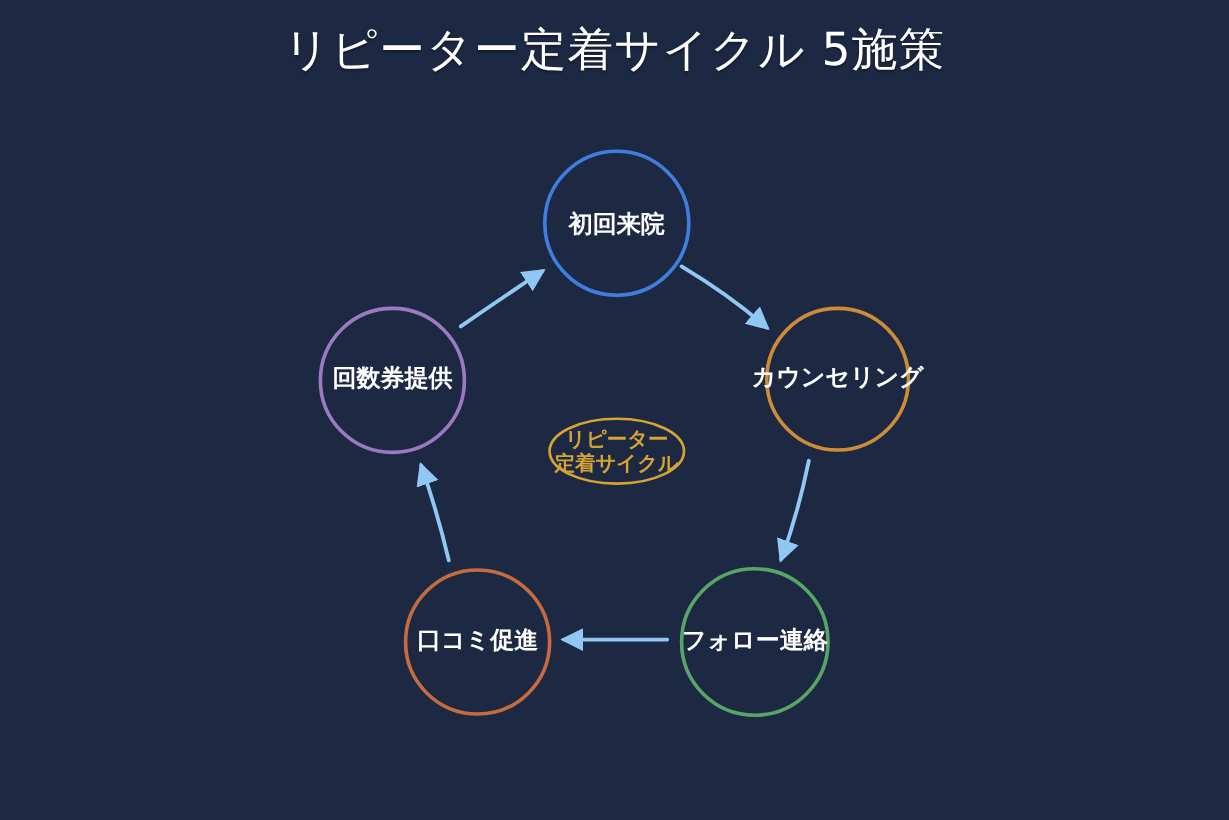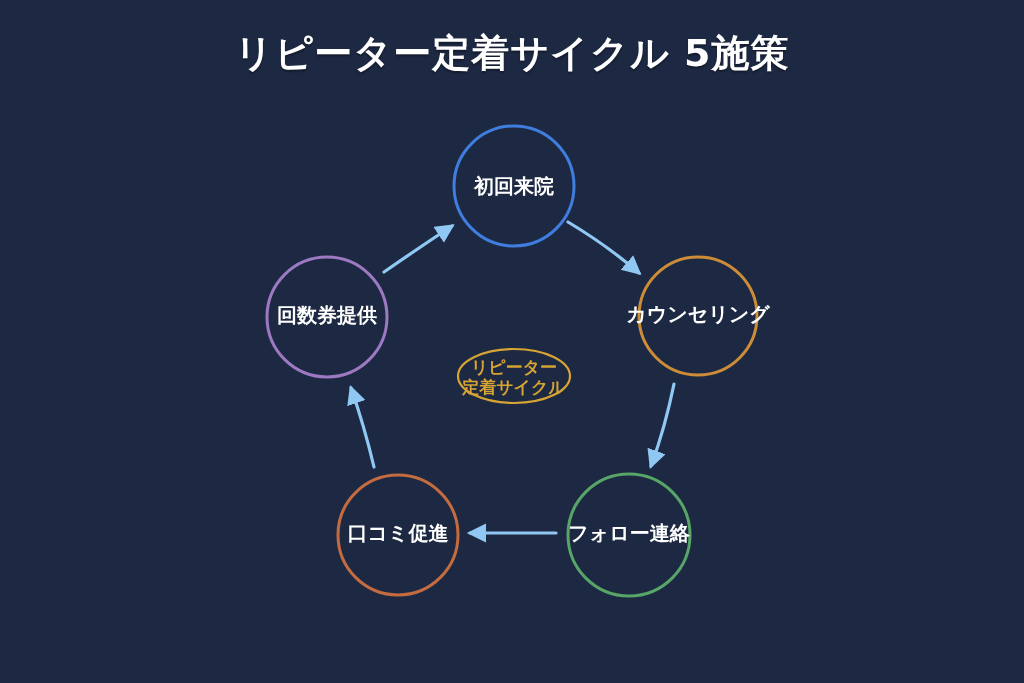--- a/index.html
+++ b/index.html
@@ -9,27 +9,27 @@
   body {
     width: 1024px;
     height: 683px;
     background: #1d2943;
     overflow: hidden;
     position: relative;
     font-family: "DejaVu Sans", sans-serif;
   }
   .page-title {
     position: absolute;
-    top: 28px;
+    top: 16px;
     left: 0;
     width: 100%;
     text-align: center;
     color: #ffffff;
     font-size: 38px;
-    font-weight: 700;
+    font-weight: 400;
     letter-spacing: 1px;
     text-shadow: 0 2px 2px rgba(0,0,0,0.35);
   }
   .diagram-svg {
     position: absolute;
     top: 0;
     left: 0;
   }
   .node-label {
     font-family: "DejaVu Sans", sans-serif;

